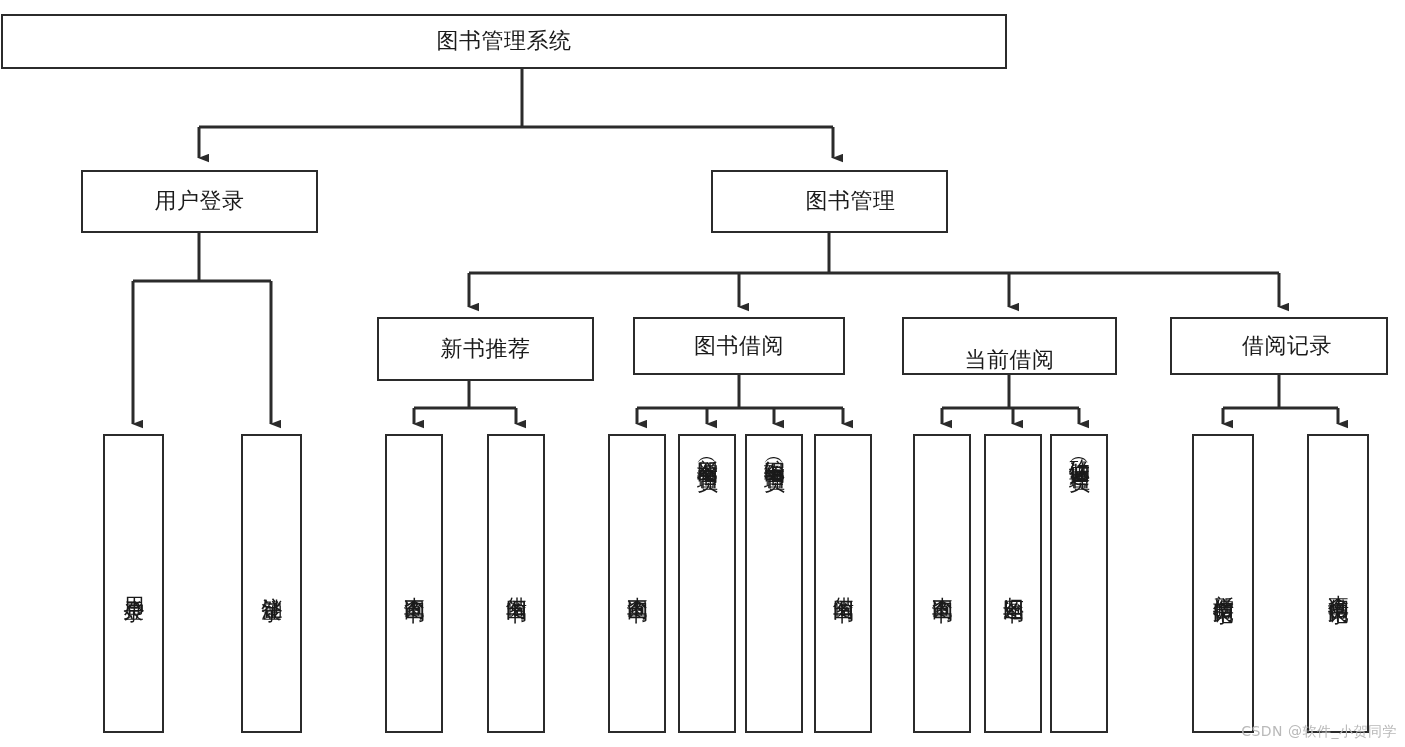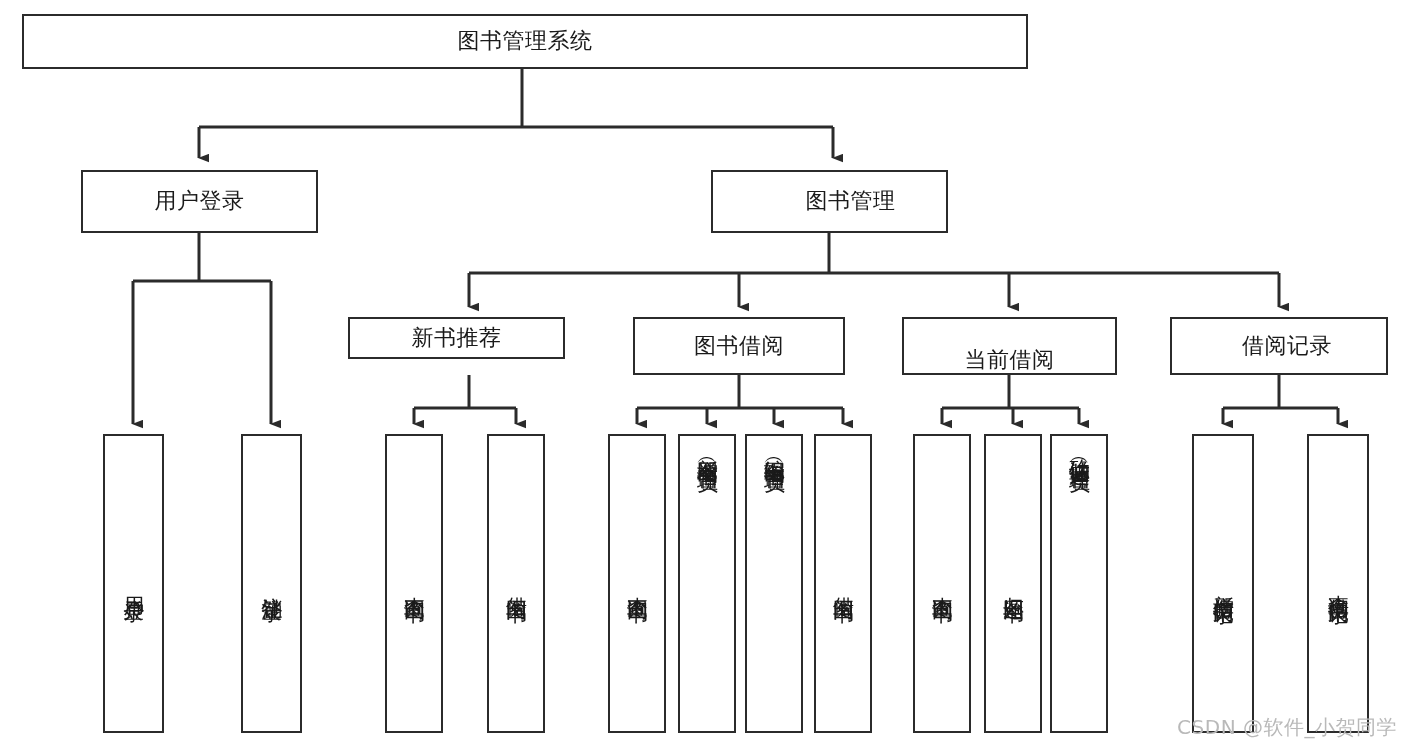--- a/index.html
+++ b/index.html
@@ -59,21 +59,21 @@
     letter-spacing: 2px;
   }
   .node.vertical.centered {
     align-items: center;
     padding-top: 0;
   }
   .watermark {
     position: absolute;
     right: 8px;
     bottom: 6px;
-    font-size: 20px;
+    font-size: 14px;
     color: #b9b9b9;
     white-space: nowrap;
     letter-spacing: 0.5px;
   }
 </style>
 </head>
 <body>
 
 <div id="diagram-root">
 
@@ -120,32 +120,32 @@
       <path d="M1013,408 L1013,424" marker-end="url(#arrow)"></path>
       <path d="M1079,408 L1079,424" marker-end="url(#arrow)"></path>
 
       <path d="M1279,375 L1279,408"></path>
       <path d="M1223,408 L1338,408"></path>
       <path d="M1223,408 L1223,424" marker-end="url(#arrow)"></path>
       <path d="M1338,408 L1338,424" marker-end="url(#arrow)"></path>
     </g>
   </svg>
 
-  <div class="node" style="left:22px; top:14px; width:1006px; height:55px;justify-content:center;">
+  <div class="node" style="left:1px; top:14px; width:1006px; height:55px;justify-content:center;">
     <span class="node-label">图书管理系统</span>
   </div>
 
   <div class="node" style="left:81px; top:170px; width:237px; height:63px;">
     <span class="node-label">用户登录</span>
   </div>
   <div class="node" style="left:711px; top:170px; width:237px; height:63px;padding-left:42px;">
     <span class="node-label">图书管理</span>
   </div>
 
-  <div class="node" style="left:348px; top:317px; width:217px; height:42px;">
+  <div class="node" style="left:377px; top:317px; width:217px; height:64px;">
     <span class="node-label">新书推荐</span>
   </div>
   <div class="node" style="left:633px; top:317px; width:212px; height:58px;">
     <span class="node-label">图书借阅</span>
   </div>
   <div class="node" style="left:902px; top:317px; width:215px; height:58px;align-items:flex-end;">
     <span class="node-label">当前借阅</span>
   </div>
   <div class="node" style="left:1170px; top:317px; width:218px; height:58px;padding-left:16px;">
     <span class="node-label">借阅记录</span>

